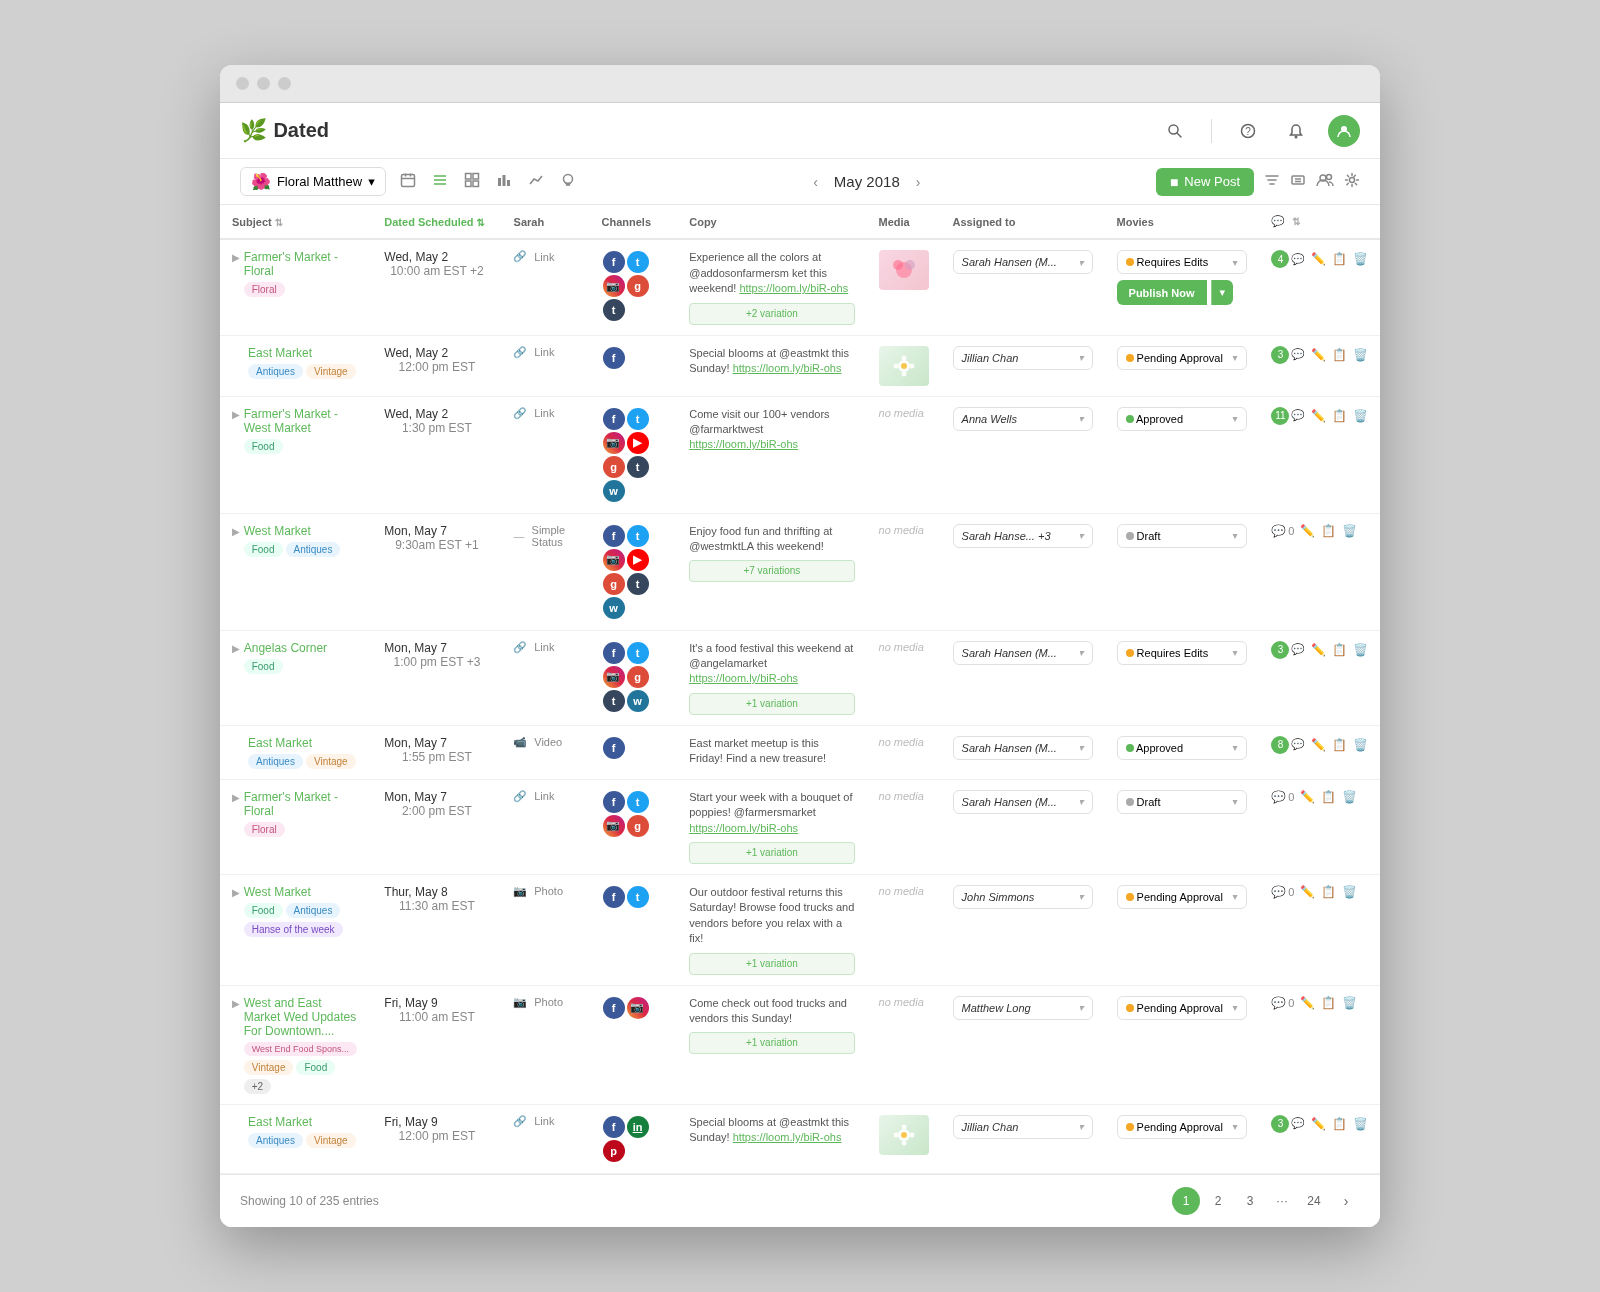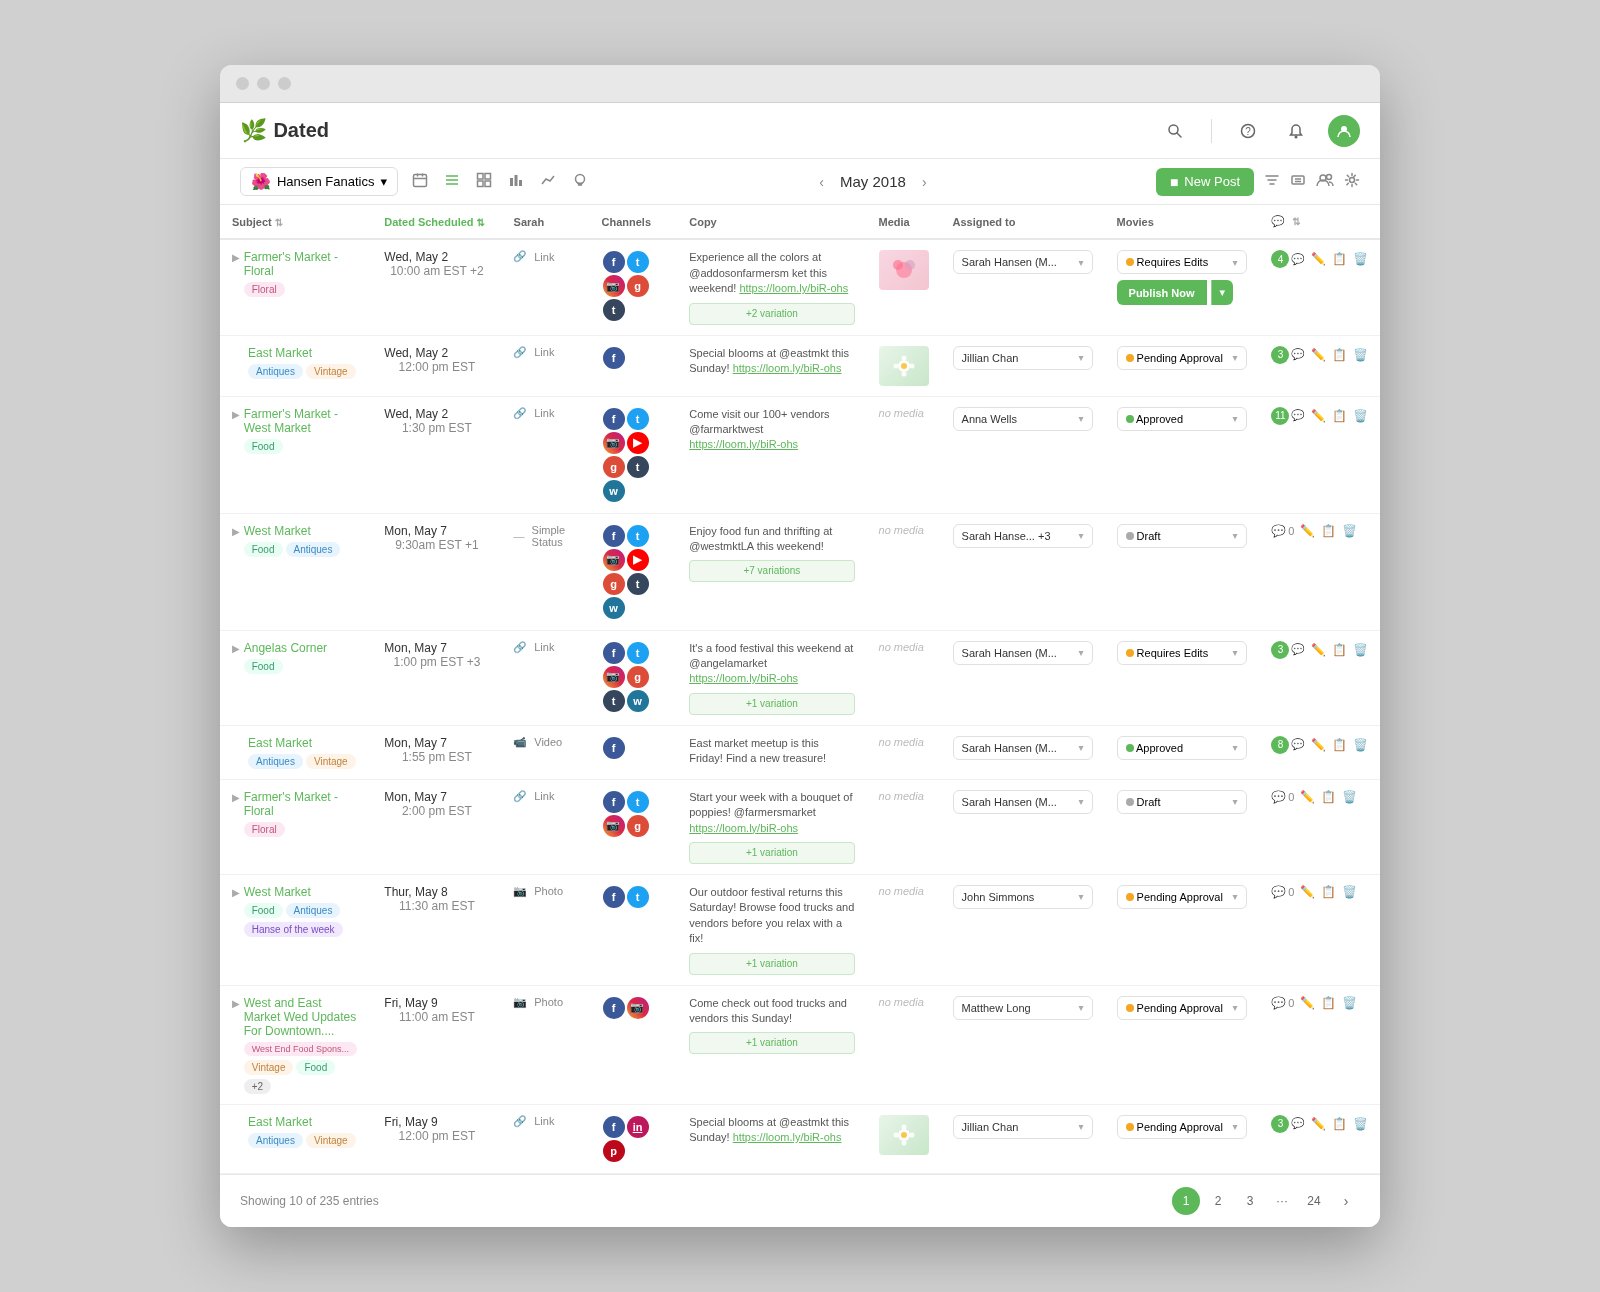--- a/index.html
+++ b/index.html
@@ -137,40 +137,40 @@
       display: inline-flex; align-items: center; justify-content: center;
       font-size: 11px; color: #fff; font-weight: 700; margin: 1px;
     }
     .ch-fb { background: #3b5998; }
     .ch-tw { background: #1da1f2; }
     .ch-ig { background: linear-gradient(45deg, #f09433, #e6683c, #dc2743, #cc2366, #bc1888); }
     .ch-gp { background: #dd4b39; }
     .ch-tu { background: #35465d; }
     .ch-yt { background: #ff0000; }
     .ch-pi { background: #bd081c; }
-    .ch-li { background: #be185d; text-decoration: underline; }
+    .ch-li { background: #15803d; text-decoration: underline; }
     .ch-wp { background: #21759b; }
     .copy-cell { font-size: 11px; color: #555; line-height: 1.4; }
     .copy-link { color: #5db85a; }
     .variation-tag {
       display: block; text-align: center; background: #f0f8f0;
       border: 1px solid #c8e6c8; color: #5db85a; font-size: 10px;
       border-radius: 4px; padding: 3px 8px; margin-top: 6px; cursor: pointer;
     }
     .media-cell { font-size: 11px; color: #aaa; font-style: italic; }
     .media-thumb {
       width: 50px; height: 40px; border-radius: 4px;
       background: linear-gradient(135deg, #f0e8f8, #e8f0f8);
       overflow: hidden; display: flex; align-items: center; justify-content: center;
     }
     .assigned-select {
       border: 1px solid #e0e0e0; border-radius: 6px; padding: 5px 8px;
       font-size: 11px; color: #333; background: #fff; cursor: pointer;
       display: flex; align-items: center; justify-content: space-between;
-      min-width: 140px; 
+      min-width: 140px;  font-style: italic;
     }
     .status-badge {
       display: inline-flex; align-items: center; gap: 4px;
       border: 1px solid #e0e0e0; border-radius: 6px; padding: 5px 8px;
       font-size: 11px; background: #fff; min-width: 130px;
       justify-content: space-between;
     }
     .status-dot {
       width: 8px; height: 8px; border-radius: 50%; display: inline-block;
     }
@@ -250,21 +250,21 @@
             <circle cx="8" cy="6" r="3" fill="white"></circle>
             <path d="M2 14c0-3.3 2.7-6 6-6s6 2.7 6 6" stroke="white" stroke-width="1.5"></path>
           </svg>
       </div>
     </div>
   </div>
 
   <div class="toolbar">
     <div class="brand-pill">
       <span class="brand-icon">🌺</span>
-      <span>Hansen Fanatics</span>
+      <span>Floral Matthew</span>
       <span>▾</span>
     </div>
     <div class="toolbar-icons">
       <span class="toolbar-icon">
         <svg width="16" height="16" viewBox="0 0 16 16" fill="none">
             <rect x="1.5" y="2.5" width="13" height="12" rx="1.5" stroke="#888" stroke-width="1.5"></rect>
             <line x1="1.5" y1="6.5" x2="14.5" y2="6.5" stroke="#888" stroke-width="1.5"></line>
             <line x1="5.5" y1="1.5" x2="5.5" y2="4.5" stroke="#888" stroke-width="1.5"></line>
             <line x1="10.5" y1="1.5" x2="10.5" y2="4.5" stroke="#888" stroke-width="1.5"></line>
           </svg>

